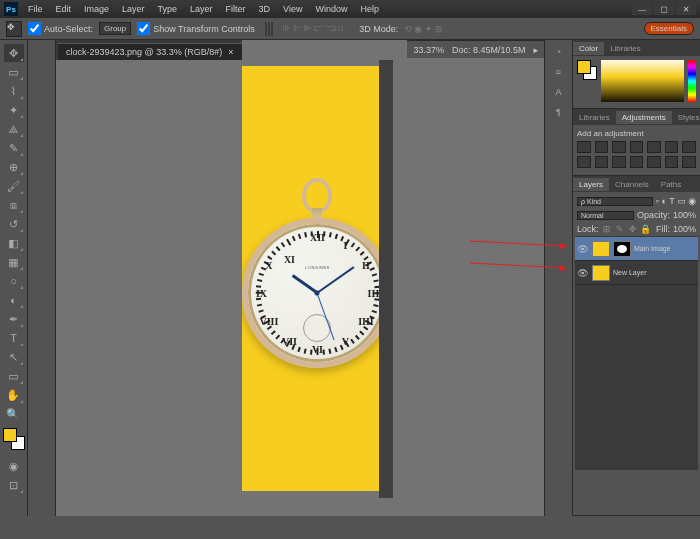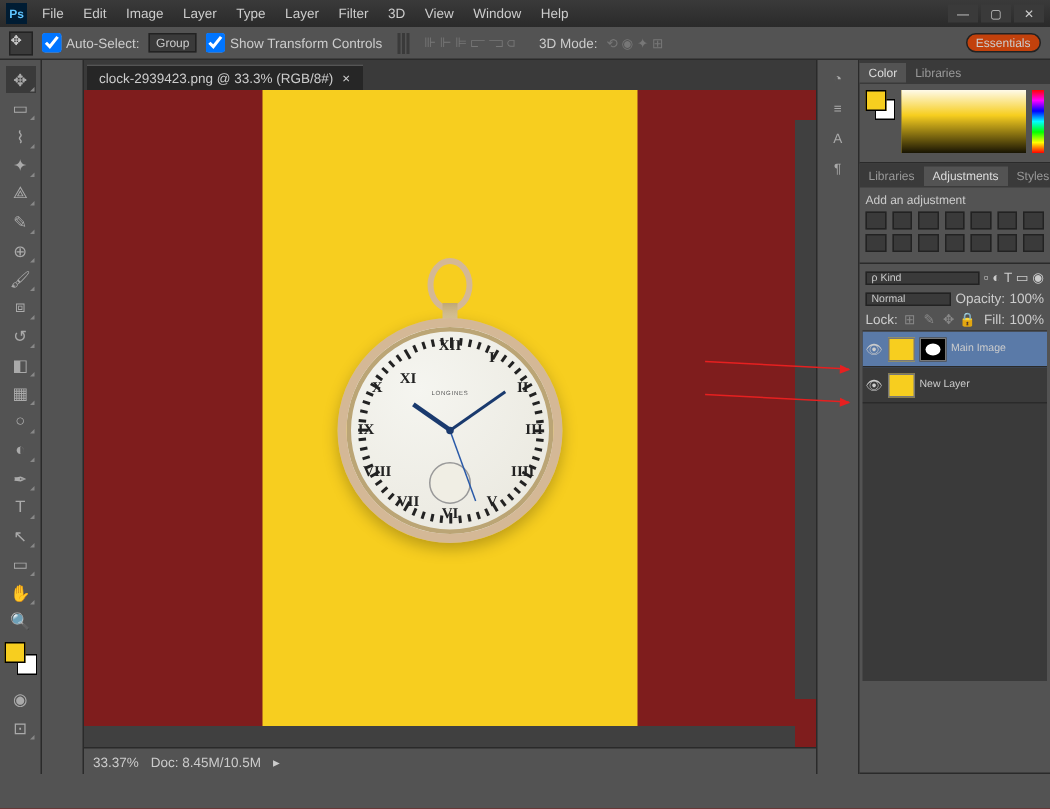--- a/index.html
+++ b/index.html
@@ -17,21 +17,21 @@
 .pill{padding:1px 6px;background:#c2410c;border:1px solid #222;border-radius:8px;margin-left:auto;font-size:8px}
 .main{display:flex;height:476px}
 .tools{width:28px;background:#535353;border-right:1px solid #2a2a2a;display:flex;flex-direction:column;align-items:center;padding-top:4px;gap:1px}
 .tool{width:20px;height:18px;display:flex;align-items:center;justify-content:center;font-size:11px;color:#aaa;cursor:pointer;position:relative}
 .tool.sel{background:#3a3a3a}
 .tool-tri{position:absolute;right:1px;bottom:1px;width:0;height:0;border-left:3px solid transparent;border-bottom:3px solid #888}
 .swatches-tools{margin-top:4px;position:relative;width:22px;height:22px}
 .sw-fg{position:absolute;top:0;left:0;width:14px;height:14px;background:#f7ce1f;border:1px solid #000;z-index:2}
 .sw-bg{position:absolute;bottom:0;right:0;width:14px;height:14px;background:#fff;border:1px solid #000}
 .mini-tools{width:28px;background:#535353;border-right:1px solid #2a2a2a;padding-top:4px}
-.doc-area{flex:1;background:#7f1d1d;display:flex;flex-direction:column;overflow:hidden}
+.doc-area{flex:1;background:#737373;display:flex;flex-direction:row;overflow:hidden}
 .tab-bar{height:20px;background:#3a3a3a;display:flex;align-items:flex-end;padding-left:2px}
 .doc-tab{background:#262626;padding:3px 8px;font-size:8px;display:flex;align-items:center;gap:6px;border-top:1px solid #555}
 .tab-close{font-size:9px;cursor:pointer}
 .canvas-wrap{flex:1;display:flex;align-items:center;justify-content:center;position:relative;overflow:hidden}
 .canvas{width:250px;height:425px;background:#f7ce1f;display:flex;align-items:center;justify-content:center;position:relative;top:0}
 .watch{position:relative;width:150px;height:200px}
 .watch-ring{position:absolute;top:0;left:50%;transform:translateX(-50%);width:30px;height:36px;border:4px solid #d4b896;border-radius:50%}
 .watch-stem{position:absolute;top:30px;left:50%;transform:translateX(-50%);width:10px;height:14px;background:linear-gradient(#bfa776,#e8d5a8)}
 .watch-body{position:absolute;top:40px;left:0;width:150px;height:150px;border-radius:50%;background:radial-gradient(circle at 35% 30%,#f5f5f0,#e8e6dc);border:6px solid #d4b896;box-shadow:inset 0 0 0 3px #bba575,0 4px 10px rgba(0,0,0,0.25)}
 .watch-face{position:absolute;inset:5px;border-radius:50%}
@@ -312,20 +312,25 @@
           <div class="adj-icon"></div>
           <div class="adj-icon"></div>
           <div class="adj-icon"></div>
           <div class="adj-icon"></div>
           <div class="adj-icon"></div>
         </div>
       </div>
     </div>
 
     <div class="panel" style="flex:1">
+      <div class="panel-tabs">
+        <div class="ptab active">Layers</div>
+        <div class="ptab">Channels</div>
+        <div class="ptab">Paths</div>
+      </div>
       <div class="layers-body">
         <div class="layer-opts">
           <div class="layer-sel">ρ Kind</div>
           <span>▫ ◐ T ▭ ◉</span>
         </div>
         <div class="layer-opts">
           <div class="layer-sel">Normal</div>
           <span>Opacity:</span>
           <span>100%</span>
         </div>

